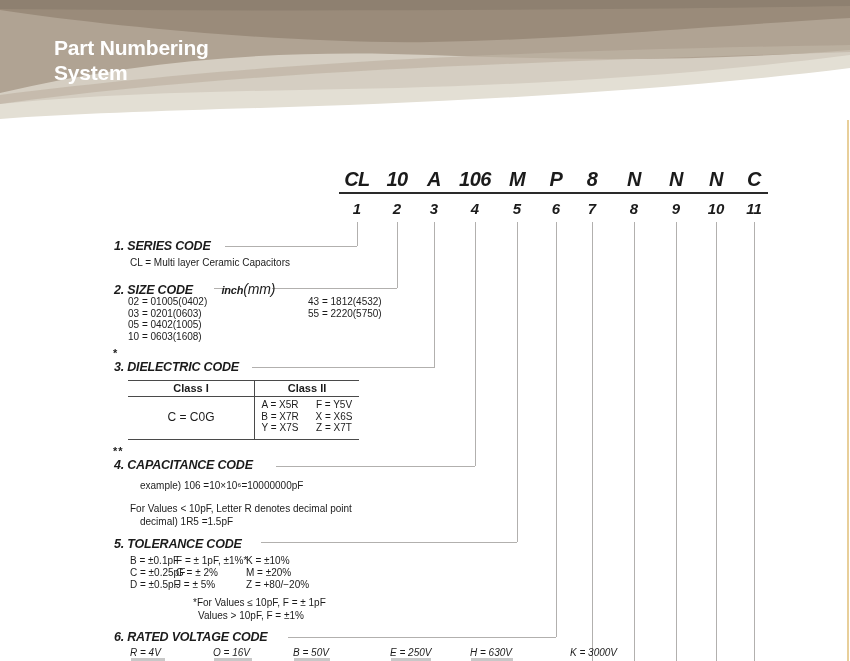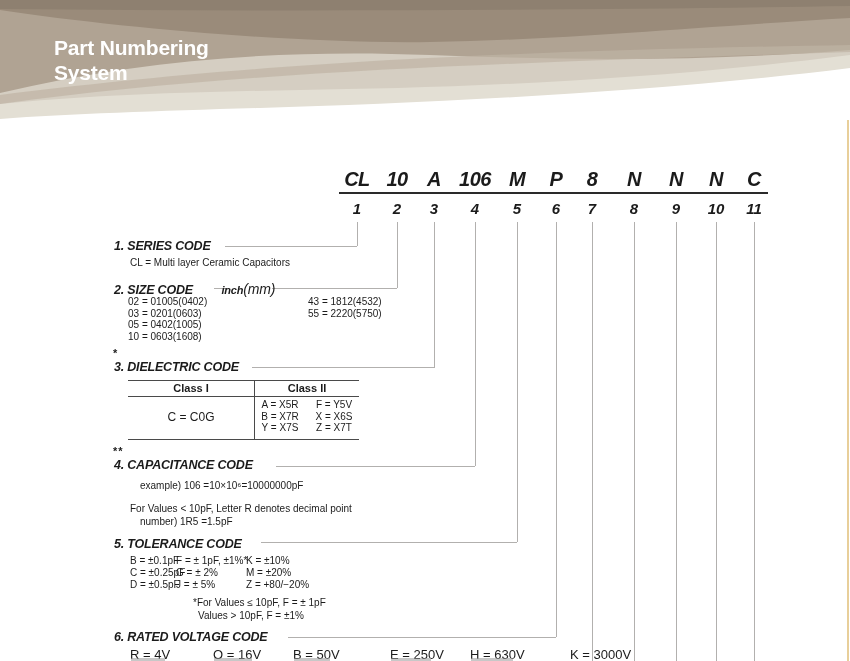--- a/index.html
+++ b/index.html
@@ -41,21 +41,21 @@
   .dtable .thead div { font-size:11px; font-weight:700; line-height:15px; }
   .dtable .tbody .c1 { font-size:12px; line-height:40px; }
   .class2-row { display:flex; justify-content:center; gap:10px; font-size:10px; line-height:11.5px; }
   .class2-row span { width:44px; text-align:center; white-space:nowrap; }
   
   .tol-row { position:absolute; left:130px; display:flex; font-size:10px; white-space:nowrap; }
   .tol-row .t1 { width:46px; }
   .tol-row .t2 { width:70px; }
   .tol-row .t3 { width:auto; }
   
-  .rv-entry { position:absolute; top:647px; font-size:13px; white-space:nowrap; }
+  .rv-entry { position:absolute; top:647px; font-size:10px; white-space:nowrap;font-style:italic; }
   .remnant { position:absolute; top:658px; height:3px; background:#9b9b9b; opacity:.55; }
 </style>
 </head>
 <body>
 
 <div class="page">
 
   <svg class="header-svg" width="850" height="120" viewBox="0 0 850 120">
     <rect x="0" y="0" width="850" height="120" fill="#ffffff"></rect>
     <path d="M0,0 H850 V68 C660,92 430,103 260,108 C160,111 70,114 0,119 Z" fill="#e3dfd4"></path>
@@ -161,21 +161,21 @@
           <span>Z = X7T</span>
         </div>
       </div>
     </div>
   </div>
 
   <div class="asterisk" style="top:445px">**</div>
   <div class="sec-head" style="top:458px">4. CAPACITANCE CODE</div>
   <div class="body-txt" style="left:140px; top:480px">example) 106 =10×10⁶=10000000pF</div>
   <div class="body-txt" style="left:130px; top:503px">For Values &lt; 10pF, Letter R denotes decimal point</div>
-  <div class="body-txt" style="left:140px; top:516px">number) 1R5 =1.5pF</div>
+  <div class="body-txt" style="left:140px; top:516px">decimal) 1R5 =1.5pF</div>
 
   <div class="sec-head" style="top:537px">5. TOLERANCE CODE</div>
   <div class="tol-row" style="top:555px">
     <span class="t1">B = ±0.1pF</span>
     <span class="t2">F = ± 1pF, ±1%*</span>
     <span class="t3">K = ±10%</span>
   </div>
   <div class="tol-row" style="top:567px">
     <span class="t1">C = ±0.25pF</span>
     <span class="t2">G = ± 2%</span>

